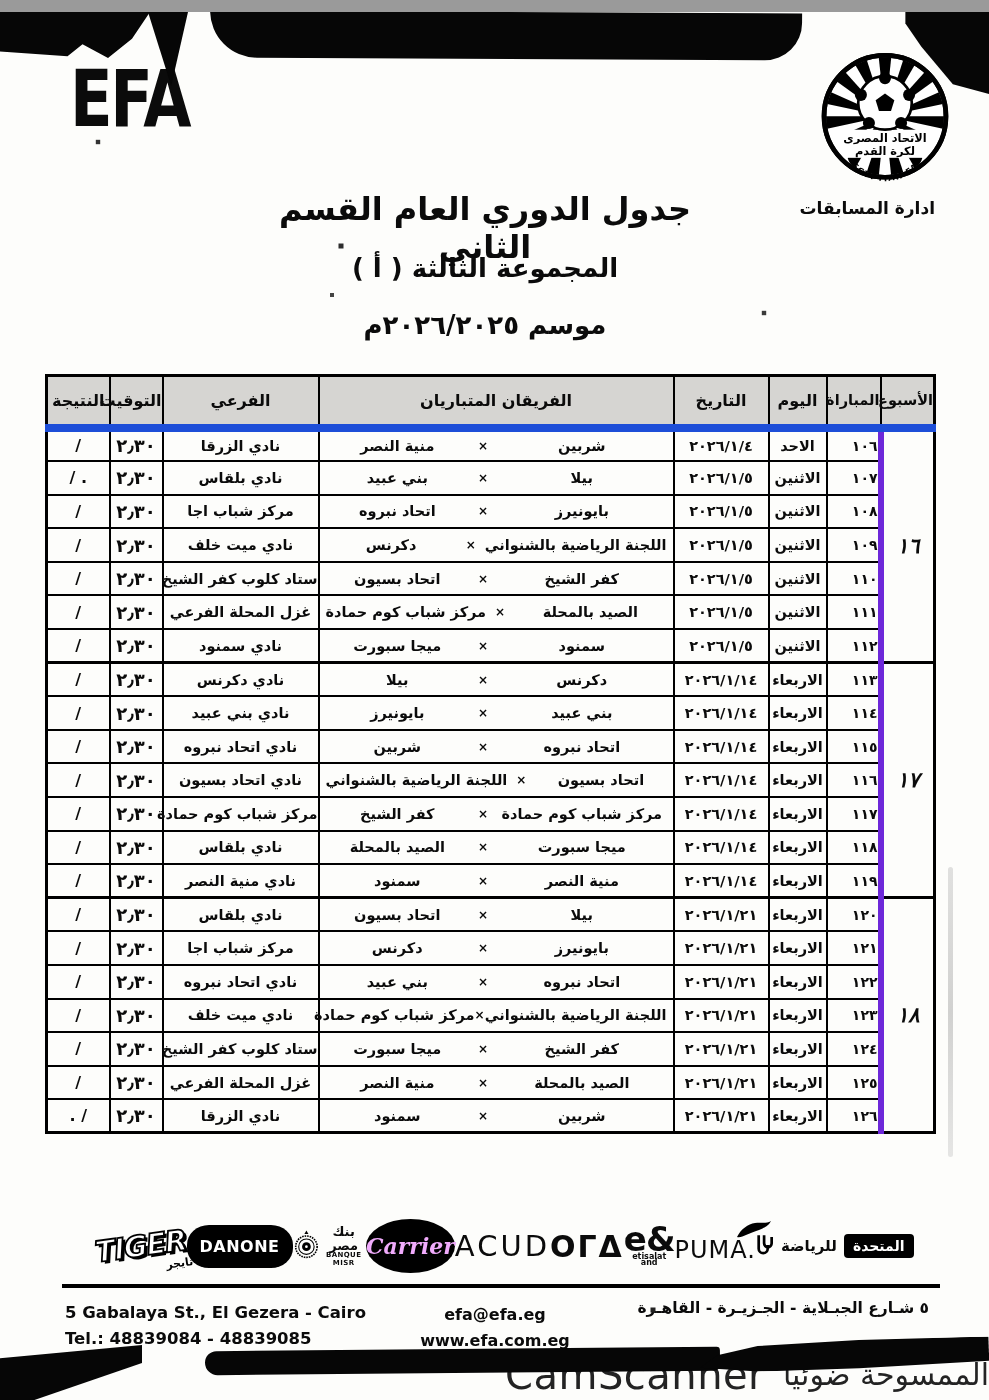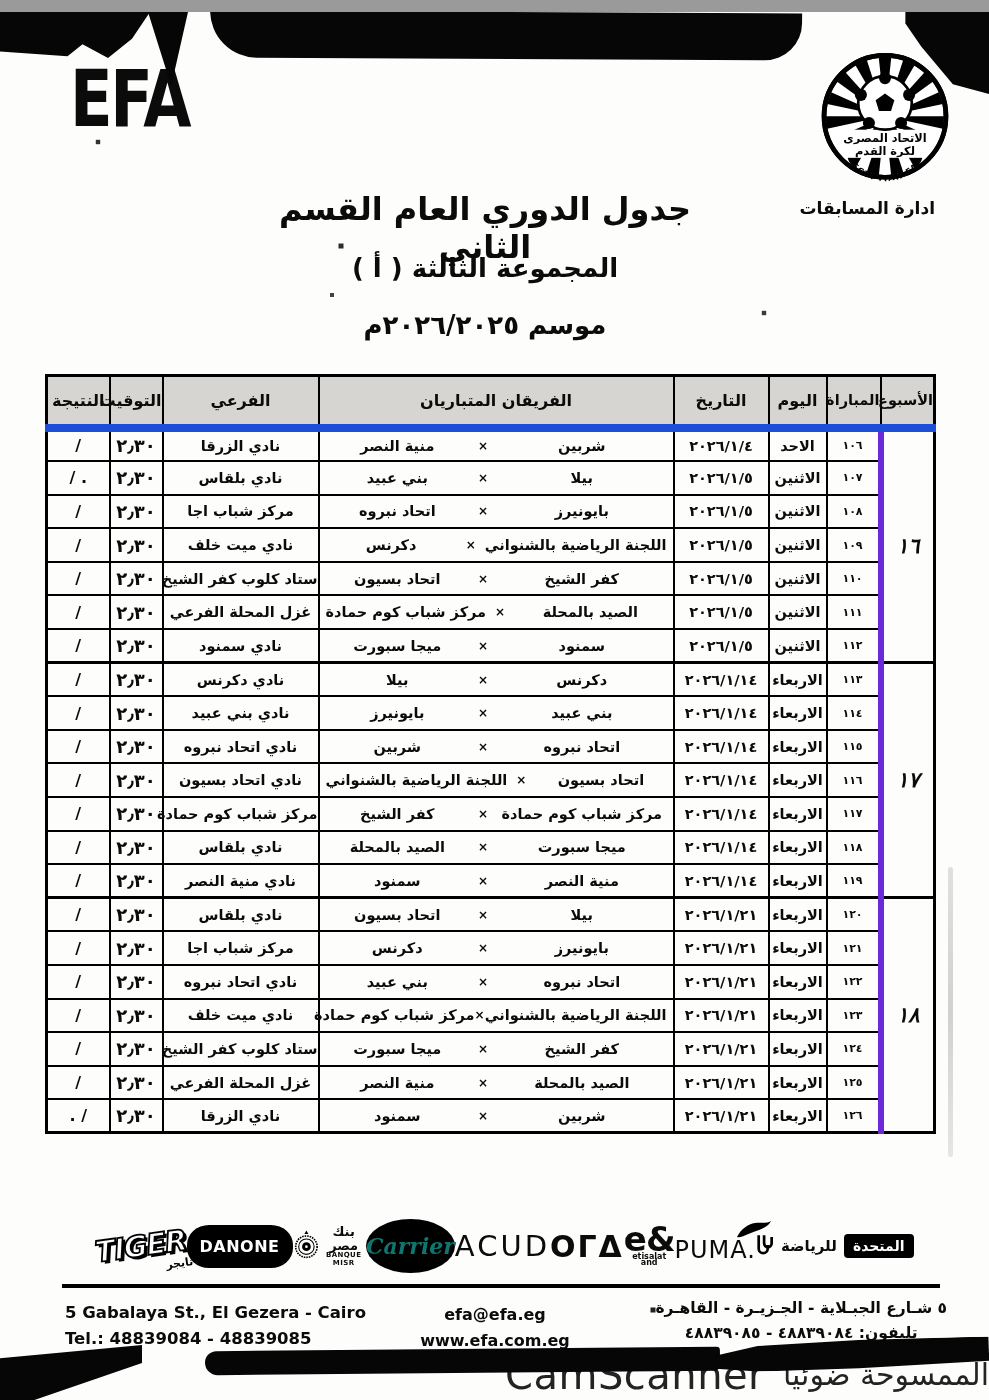--- a/index.html
+++ b/index.html
@@ -39,21 +39,21 @@
   .tbl-wrap{position:absolute;left:45px;top:362px;z-index:2;}
   table{border-collapse:collapse;direction:rtl;table-layout:fixed;width:888px;border:3.5px solid #000;}
   th,td{border:2px solid #000;text-align:center;vertical-align:middle;padding:0;font-weight:bold;}
   thead tr{height:52px;}
   thead th{background:#d6d5d2;font-size:16px;border-bottom:8px solid #1d4ed8;}
   th.h-week,th.h-match{font-size:14.5px;}
   tbody tr{height:33.6px;}
   tbody td{font-size:15px;}
   tr.gs td{border-top:3.5px solid #000;}
   .c-week{font-size:21px;border-left:6px solid #6d28d9;font-style:italic;}
-  .c-match{font-size:11px;letter-spacing:1px;}
+  .c-match{font-size:14px;letter-spacing:1px;text-align:right;}
   .c-day{font-size:14.5px;}
   .c-date{font-size:14.5px;}
   .c-time{font-size:18px;}
   .c-result{direction:ltr;font-size:16px;}
   .c-stadium{font-size:14.5px;white-space:nowrap;}
   .c-teams{padding:0 6px;}
   .teams-flex{display:flex;align-items:center;width:100%;}
   .t-home{flex:1.18;white-space:nowrap;font-size:14.5px;text-align:center;}
   .t-away{flex:1;white-space:nowrap;font-size:14.5px;text-align:center;}
   .t-x{width:28px;font-size:12px;text-align:center;}
@@ -64,40 +64,40 @@
   .tiger{position:relative;transform:rotate(-8deg);font-style:italic;font-weight:bold;font-size:29px;
          color:#fff;-webkit-text-stroke:1.8px #000;text-shadow:2.5px 2.5px 0 #000;letter-spacing:-1px;}
   .tiger .ar{position:absolute;right:-4px;bottom:-12px;font-size:11px;color:#000;
          -webkit-text-stroke:0;text-shadow:none;font-style:normal;}
   .danone{background:#000;color:#fff;border-radius:22px/20px;padding:12px 13px;font-weight:bold;
           font-size:16px;letter-spacing:.5px;}
   .bm{display:flex;align-items:center;gap:2px;}
   .bm-text{line-height:1.05;text-align:center;}
   .bm-ar{font-size:13px;font-weight:bold;direction:rtl;}
   .bm-en{font-size:7px;font-weight:bold;letter-spacing:.4px;}
-  .carrier{background:#000;color:#0f766e;border-radius:50%;width:118px;height:54px;display:flex;
+  .carrier{background:#000;color:#f0abfc;border-radius:50%;width:118px;height:54px;display:flex;
            align-items:center;justify-content:center;font-family:"DejaVu Serif",serif;
            font-style:italic;font-size:22px;font-weight:bold;}
   .acud{font-size:29px;letter-spacing:3px;font-weight:500;}
   .ora{font-size:30px;font-weight:bold;letter-spacing:2px;}
   .eand{text-align:center;line-height:.85;}
   .eand-mark{font-size:34px;font-weight:bold;letter-spacing:-1px;}
   .eand-cap{font-size:8px;font-weight:bold;}
   .puma{position:relative;font-size:24px;font-weight:normal;letter-spacing:1px;margin-top:8px;}
   .puma-cat{position:absolute;top:-16px;right:-16px;width:36px;height:20px;}
   .united{display:flex;align-items:center;gap:7px;direction:ltr;}
   .united-sport{font-size:15px;font-weight:bold;direction:rtl;}
   .united-box{background:#000;color:#fff;font-size:14px;font-weight:bold;padding:4px 9px;border-radius:4px;direction:rtl;}
 
   
   .f-line{position:absolute;left:62px;top:1272px;width:878px;height:3.5px;background:#000;}
   .f-left{position:absolute;left:65px;top:1288px;font-size:16.5px;font-weight:bold;line-height:1.55;}
   .f-center{position:absolute;left:375px;top:1290px;width:240px;text-align:center;font-size:16px;
             font-weight:bold;line-height:1.65;}
-  .f-right{position:absolute;right:42px;top:1284px;direction:rtl;text-align:center;font-size:15.5px;
+  .f-right{position:absolute;right:60px;top:1284px;direction:rtl;text-align:center;font-size:15.5px;
            font-weight:bold;line-height:1.6;}
   .cam{position:absolute;left:505px;top:1340px;display:flex;align-items:flex-start;gap:14px;
        color:#232323;z-index:2;}
   .cam-brand{font-size:40px;letter-spacing:.5px;}
   .cam-ar{font-size:30px;margin-top:5px;direction:rtl;}
 </style>
 </head>
 <body>
 
 <div class="page">
@@ -558,21 +558,20 @@
   <div class="f-left">
     <div>5 Gabalaya St., El Gezera - Cairo</div>
     <div>Tel.: 48839084 - 48839085</div>
   </div>
   <div class="f-center">
     <div>efa@efa.eg</div>
     <div>www.efa.com.eg</div>
   </div>
   <div class="f-right">
     <div>٥ شـارع الجبـلاية - الجـزيـرة - القاهـرة</div>
-    <div>تليفون: ٤٨٨٣٩٠٨٤ - ٤٨٨٣٩٠٨٥</div>
   </div>
 
   <div class="cam">
     <span class="cam-brand">CamScanner</span>
     <span class="cam-ar">الممسوحة ضوئيا بـ</span>
   </div>
 
 </div>
 
 </body></html>

